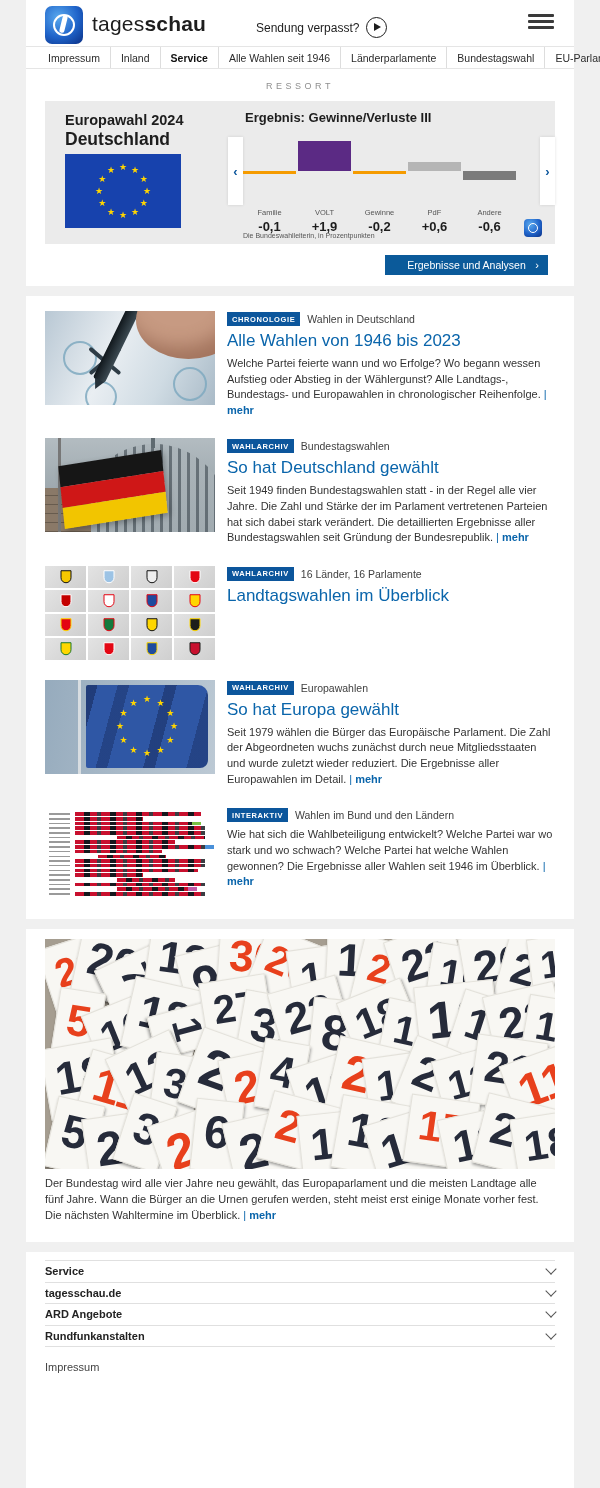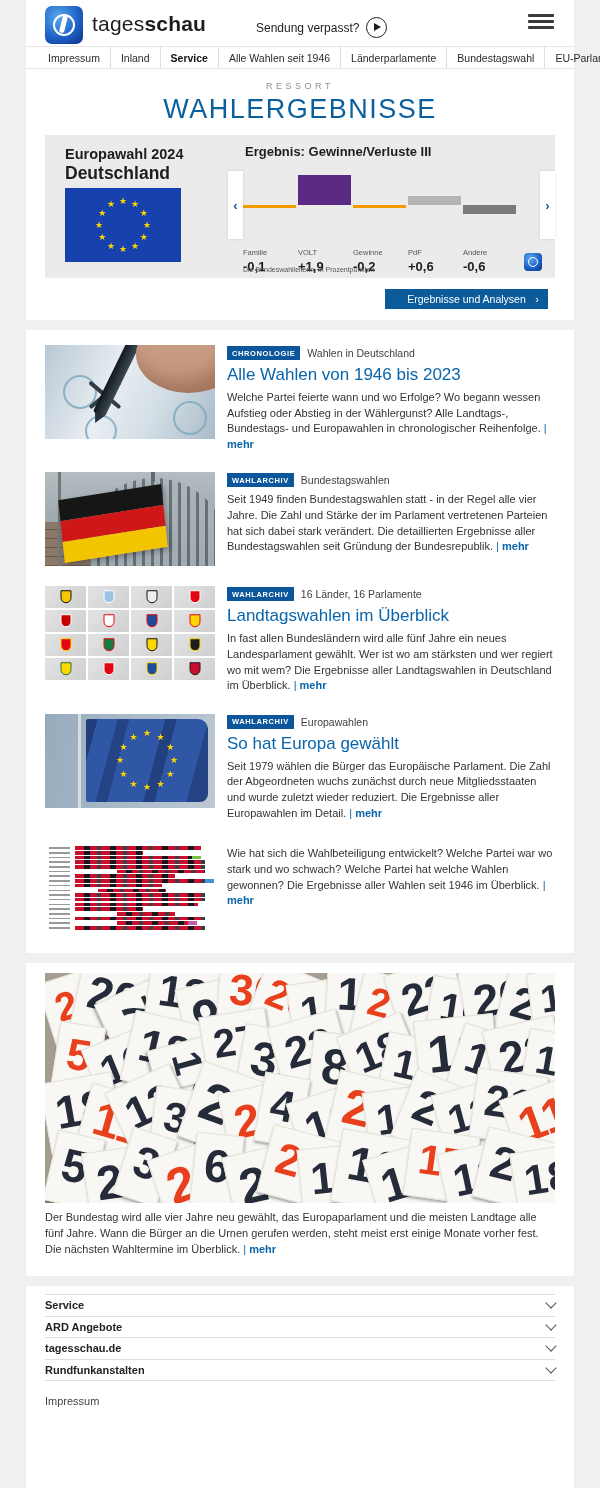--- a/index.html
+++ b/index.html
@@ -41,21 +41,21 @@
   .banner-t2{position:absolute;left:20px;top:28px;font-size:17.5px;font-weight:bold;}
   .eu-flag-lg{position:absolute;left:20px;top:53px;width:116px;height:74px;background:#1742ad;}
   .star{position:absolute;transform:translate(-50%,-50%);color:#ffd500;line-height:1;}
   .chart-title{position:absolute;left:200px;top:9px;font-size:13px;font-weight:bold;}
   .chev-strip{position:absolute;top:36px;width:15px;height:68px;background:#fff;box-shadow:0 0 3px rgba(0,0,0,.12);
     display:flex;align-items:center;justify-content:center;font-size:13px;font-weight:bold;color:#0c569c;cursor:pointer;}
   #chev-left{left:183px;} #chev-right{left:495px;}
   #chart-plot{position:absolute;left:198px;top:0;width:273px;height:143px;}
   .bar{position:absolute;}
   #chart-labels{position:absolute;left:198px;top:99px;width:273px;}
-  .lblgrp{position:absolute;top:14px;width:53px;text-align:left;}
+  .lblgrp{position:absolute;top:8px;width:53px;text-align:center;}
   .lblgrp .pname{font-size:7.5px;color:#555;display:block;}
   .lblgrp .pval{font-size:13px;font-weight:bold;display:block;margin-top:2px;}
   .chart-src{position:absolute;left:198px;top:131px;font-size:7px;color:#555;}
   .minilogo{position:absolute;right:13px;bottom:7px;width:18px;height:18px;border-radius:4px;
     background:radial-gradient(circle at 35% 30%,#59a9ee,#1f63c9 55%,#0a2f84);}
   .minilogo:after{content:"";position:absolute;left:4px;top:4px;width:10px;height:10px;border:1.5px solid #fff;
     border-radius:50%;box-sizing:border-box;}
   .cta-row{height:42px;position:relative;}
   .cta{position:absolute;right:26px;top:11px;width:163px;height:20px;background:#0b5a9a;color:#fff;
     font-size:10.5px;display:flex;align-items:center;justify-content:center;cursor:pointer;}
@@ -166,21 +166,20 @@
       <div class="nav-item">Impressum</div>
       <div class="nav-item">Inland</div>
       <div class="nav-item active">Service</div>
       <div class="nav-item">Alle Wahlen seit 1946</div>
       <div class="nav-item">Länderparlamente</div>
       <div class="nav-item">Bundestagswahl</div>
       <div class="nav-item">EU-Parlament</div>
     </div>
 
   <div class="kicker">RESSORT</div>
-  <div class="ressort-title">WAHLERGEBNISSE</div>
 
   <div class="banner">
     <div class="banner-t1">Europawahl 2024</div>
     <div class="banner-t2">Deutschland</div>
     <div class="eu-flag-lg">
         <span class="star" style="left: calc(50% + 0px); top: calc(50% - 24px); font-size: 9px;">★</span>
         <span class="star" style="left: calc(50% + 12px); top: calc(50% - 20.8px); font-size: 9px;">★</span>
         <span class="star" style="left: calc(50% + 20.8px); top: calc(50% - 12px); font-size: 9px;">★</span>
         <span class="star" style="left: calc(50% + 24px); top: calc(50% + 0px); font-size: 9px;">★</span>
         <span class="star" style="left: calc(50% + 20.8px); top: calc(50% + 12px); font-size: 9px;">★</span>
@@ -269,20 +268,21 @@
         <i style="background:#161616;"></i>
           <i style="background:#cf1717;"></i>
           <i style="background:#f2c500;"></i>
       </div>
     </div>
     <div class="tx">
       <div class="badge-row">
           <span class="badge">WAHLARCHIV</span>
           <span class="topline">Bundestagswahlen</span>
         </div>
+      <div class="t-title">So hat Deutschland gewählt</div>
       <div class="t-text"><span>Seit 1949 finden Bundestagswahlen statt - in der Regel alle vier Jahre. Die Zahl und Stärke der im Parlament vertretenen Parteien hat sich dabei stark verändert. Die detaillierten Ergebnisse aller Bundestagswahlen seit Gründung der Bundesrepublik. </span> <span class="sep">|</span> <span class="mehr">mehr</span></div>
     </div>
   </div>
 
   <div class="teaser">
     <div class="scene sc-coats" id="coats-grid">
         <div class="coat-cell">
           <div class="shield" style="background: rgb(246, 200, 0); border: 1.5px solid rgb(17, 17, 17);"></div>
         </div>
         <div class="coat-cell">
@@ -330,21 +330,20 @@
         <div class="coat-cell">
           <div class="shield" style="background: rgb(200, 16, 46); border: 1.5px solid rgb(29, 29, 27);"></div>
         </div>
       </div>
     <div class="tx">
       <div class="badge-row">
           <span class="badge">WAHLARCHIV</span>
           <span class="topline">16 Länder, 16 Parlamente</span>
         </div>
       <div class="t-title">Landtagswahlen im Überblick</div>
-      <div class="t-text"><span>In fast allen Bundesländern wird alle fünf Jahre ein neues Landesparlament gewählt. Wer ist wo am stärksten und wer regiert wo mit wem? Die Ergebnisse aller Landtagswahlen in Deutschland im Überblick. </span> <span class="sep">|</span> <span class="mehr">mehr</span></div>
     </div>
   </div>
 
   <div class="teaser">
     <div class="scene sc-eu">
       <div class="pole"></div>
       <div class="flag">
           <span class="star" style="left: calc(50% + 0px); top: calc(50% - 27px); font-size: 9px;">★</span>
           <span class="star" style="left: calc(50% + 13.5px); top: calc(50% - 23.4px); font-size: 9px;">★</span>
           <span class="star" style="left: calc(50% + 23.4px); top: calc(50% - 13.5px); font-size: 9px;">★</span>
@@ -441,20 +440,24 @@
           <div class="stub"></div>
           <div class="seg" style="left: 42%; width: 44%;"></div>
           <div class="cap" style="left: 86%; background: rgb(192, 92, 168);"></div>
         </div>
         <div class="crow">
           <div class="stub"></div>
           <div class="seg" style="left: 16%; width: 80%;"></div>
         </div>
       </div>
     <div class="tx">
+      <div class="badge-row">
+          <span class="badge">INTERAKTIV</span>
+          <span class="topline">Wahlen im Bund und den Ländern</span>
+        </div>
       <div class="t-text"><span>Wie hat sich die Wahlbeteiligung entwickelt? Welche Partei war wo stark und wo schwach? Welche Partei hat welche Wahlen gewonnen? Die Ergebnisse aller Wahlen seit 1946 im Überblick. </span> <span class="sep">|</span> <span class="mehr">mehr</span></div>
     </div>
   </div>
 </div>
 
 <div class="card" id="card-media">
   <div class="calendar" id="calendar-scene">
       <div class="tile r" style="left: 0%; top: 0%; transform: rotate(-18deg); font-size: 40px;">21</div>
       <div class="tile d" style="left: 6%; top: -4%; transform: rotate(12deg); font-size: 46px;">20</div>
       <div class="tile d" style="left: 13%; top: 2%; transform: rotate(65deg); font-size: 40px;">7</div>
@@ -516,25 +519,25 @@
   <div class="f-text"><span>Der Bundestag wird alle vier Jahre neu gewählt, das Europaparlament und die meisten Landtage alle fünf Jahre. Wann die Bürger an die Urnen gerufen werden, steht meist erst einige Monate vorher fest. Die nächsten Wahltermine im Überblick. </span> <span class="sep">|</span> <span class="mehr">mehr</span></div>
 </div>
 
 <div class="card" id="card-footer">
   <div id="accordion">
       <div class="acc-row">
         <span class="acc-label">Service</span>
         <span class="chev"></span>
       </div>
       <div class="acc-row">
+        <span class="acc-label">tagesschau.de</span>
+        <span class="chev"></span>
+      </div>
+      <div class="acc-row">
         <span class="acc-label">ARD Angebote</span>
-        <span class="chev"></span>
-      </div>
-      <div class="acc-row">
-        <span class="acc-label">tagesschau.de</span>
         <span class="chev"></span>
       </div>
       <div class="acc-row">
         <span class="acc-label">Rundfunkanstalten</span>
         <span class="chev"></span>
       </div>
     </div>
   <div class="f-links" id="footer-links">
       <div class="f-link">Impressum</div>
     </div>

